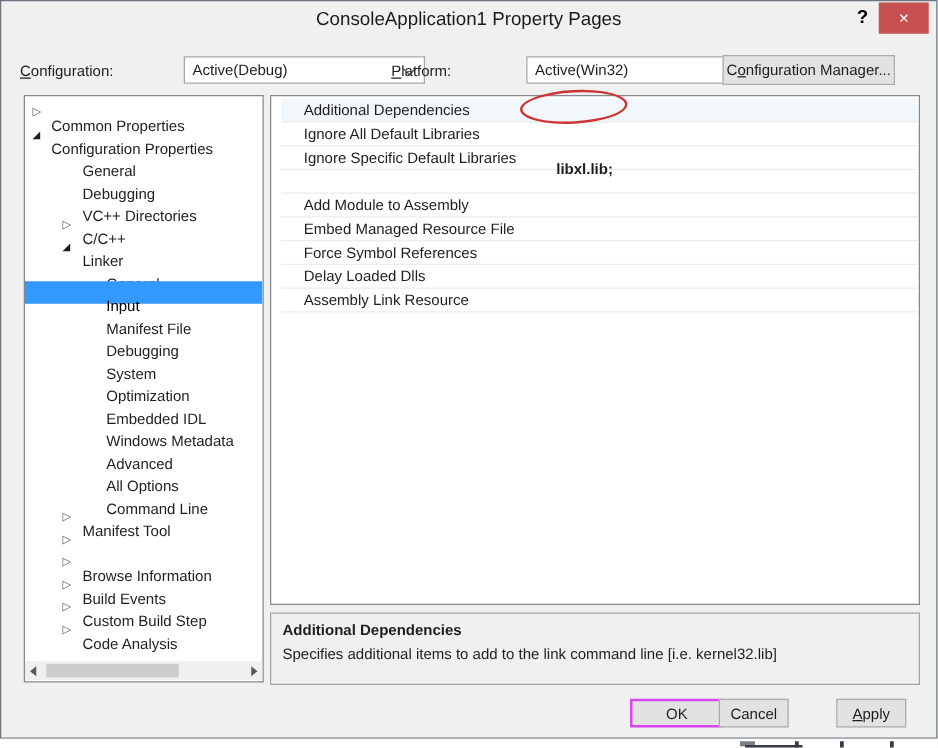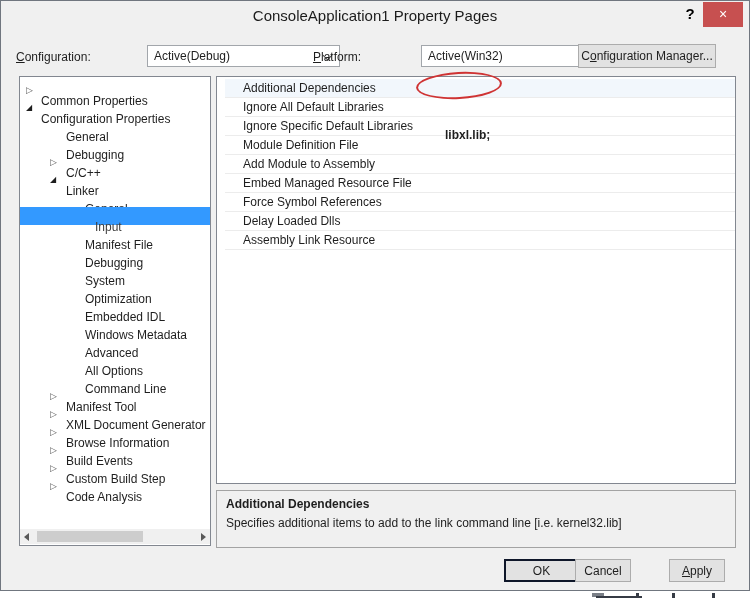--- a/index.html
+++ b/index.html
@@ -54,21 +54,21 @@
   }
   .btn-cfgmgr { left:577px; top:43px; width:138px; height:24px; }
   
   .tree {
     position:absolute; left:18px; top:75px; width:192px; height:470px;
     background:#fff; border:1px solid #828790; overflow:hidden;
     padding-top:4px;
   }
   .tree-item { position:relative; height:18px; line-height:18px; white-space:nowrap; cursor:default; }
   .tree-item.sel { background:#3399ff; }
-  .tree-item.sel .tlbl { color:#404040;margin-left:10px; }
+  .tree-item.sel .tlbl { color:#000000; }
   .tlbl { position:absolute; top:11px; font-size:12px; }
   .texp {
     position:absolute; top:0; font-family:"DejaVu Sans", sans-serif;
     line-height:18px; color:#5a5a5a;
   }
   .texp.collapsed { font-size:9px; }
   .texp.expanded  { font-size:8px; color:#1e1e1e; }
   .lv0 .texp { left:6px; }  .lv0 .tlbl { left:21px; }
   .lv1 .texp { left:30px; } .lv1 .tlbl { left:46px; }
   .lv2 .tlbl { left:65px; }
@@ -108,21 +108,21 @@
     transform:rotate(-3deg); pointer-events:none;
   }
   
   .desc {
     position:absolute; left:215px; top:489px; width:520px; height:58px;
     background:#f0f0f0; border:1px solid #a3a3a3; padding:6px 9px;
   }
   .desc-title { font-size:12px; font-weight:bold; margin-bottom:5px; }
   .desc-text  { font-size:12px; }
   
-  .btn-ok     { left:503px; top:558px; width:75px; height:23px; border:2px solid #0f172a; }
+  .btn-ok     { left:503px; top:558px; width:75px; height:23px; border:2px solid #d946ef; }
   .btn-cancel { left:574px; top:558px; width:56px; height:23px; }
   .btn-apply  { left:668px; top:558px; width:56px; height:23px; }
   
   .behind { position:absolute; left:0; top:591px; width:750px; height:7px; background:#fff; }
   .behind .chip  { position:absolute; top:2px; background:#7a7f87; }
   .behind .mark  { position:absolute; top:2px; width:3px; height:5px; background:#363b45; }
   .behind .line  { position:absolute; top:5px; height:2px; background:#363b45; }
   u { text-decoration:underline; }
 </style>
 </head>
@@ -162,20 +162,23 @@
           <span class="texp expanded">◢</span>
           <span class="tlbl">Configuration Properties</span>
         </div>
         <div class="tree-item lv1">
           <span class="tlbl">General</span>
         </div>
         <div class="tree-item lv1">
           <span class="tlbl">Debugging</span>
         </div>
         <div class="tree-item lv1">
+          <span class="tlbl">VC++ Directories</span>
+        </div>
+        <div class="tree-item lv1">
           <span class="texp collapsed">▷</span>
           <span class="tlbl">C/C++</span>
         </div>
         <div class="tree-item lv1">
           <span class="texp expanded">◢</span>
           <span class="tlbl">Linker</span>
         </div>
         <div class="tree-item lv2">
           <span class="tlbl">General</span>
         </div>
@@ -208,21 +211,20 @@
         </div>
         <div class="tree-item lv2">
           <span class="tlbl">Command Line</span>
         </div>
         <div class="tree-item lv1">
           <span class="texp collapsed">▷</span>
           <span class="tlbl">Manifest Tool</span>
         </div>
         <div class="tree-item lv1">
           <span class="texp collapsed">▷</span>
-          <span class="tlbl">XML Document Generator</span>
         </div>
         <div class="tree-item lv1">
           <span class="texp collapsed">▷</span>
           <span class="tlbl">Browse Information</span>
         </div>
         <div class="tree-item lv1">
           <span class="texp collapsed">▷</span>
           <span class="tlbl">Build Events</span>
         </div>
         <div class="tree-item lv1">
@@ -253,21 +255,20 @@
         </div>
         <div class="grow">
           <div class="gname">Ignore All Default Libraries</div>
           <div class="gval"></div>
         </div>
         <div class="grow">
           <div class="gname">Ignore Specific Default Libraries</div>
           <div class="gval"></div>
         </div>
         <div class="grow">
-          <div class="gname">Module Definition File</div>
           <div class="gval"></div>
         </div>
         <div class="grow">
           <div class="gname">Add Module to Assembly</div>
           <div class="gval"></div>
         </div>
         <div class="grow">
           <div class="gname">Embed Managed Resource File</div>
           <div class="gval"></div>
         </div>

